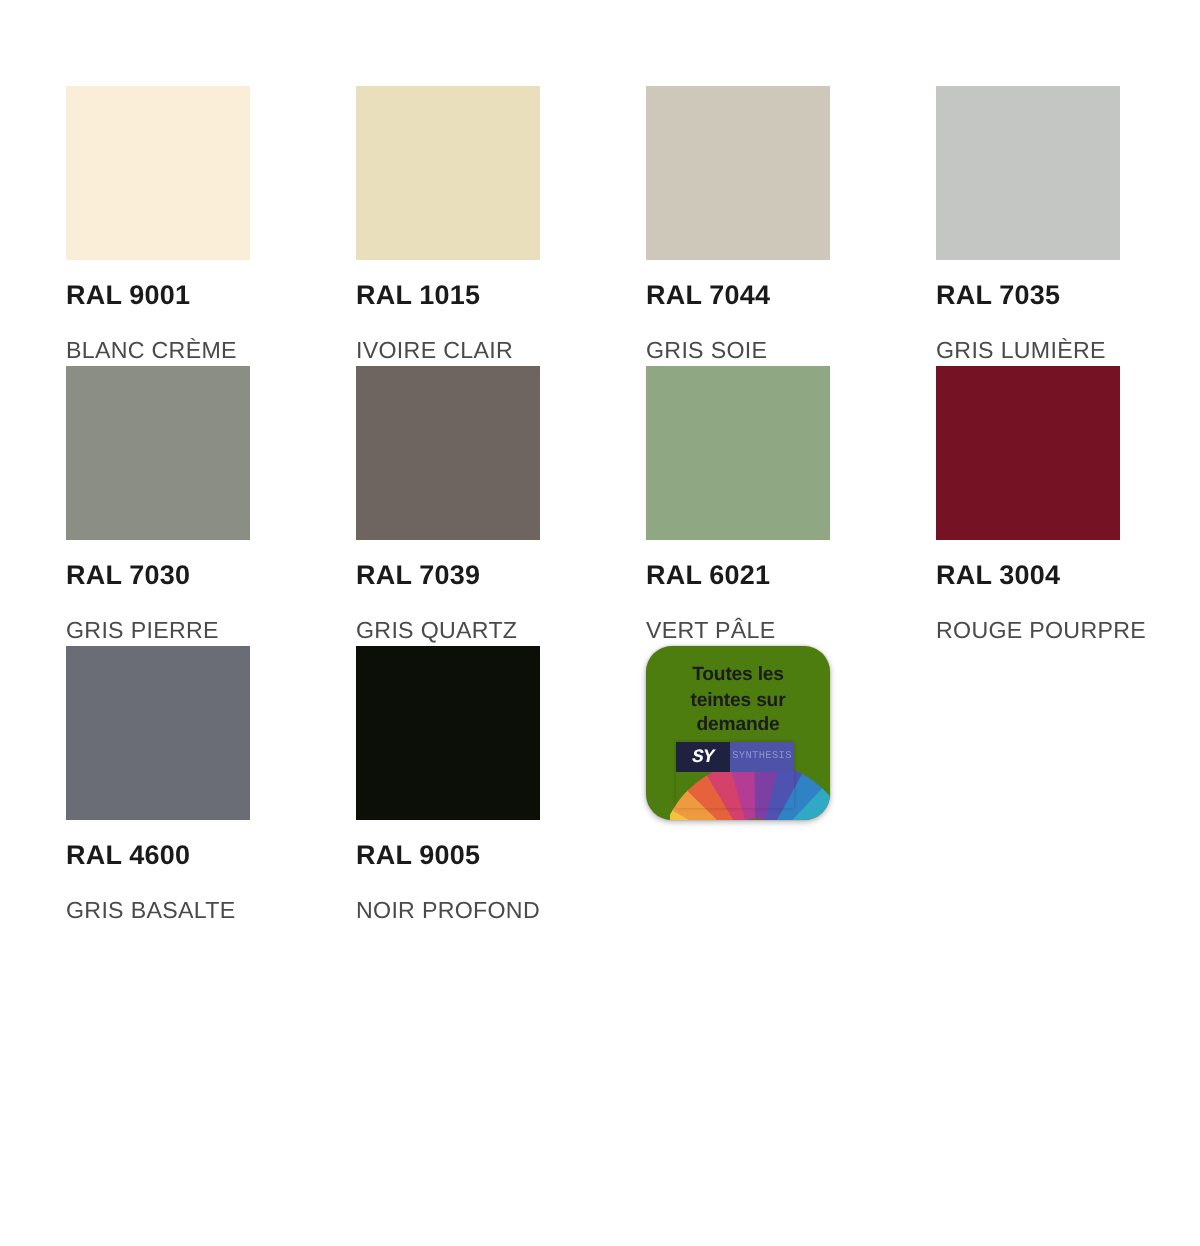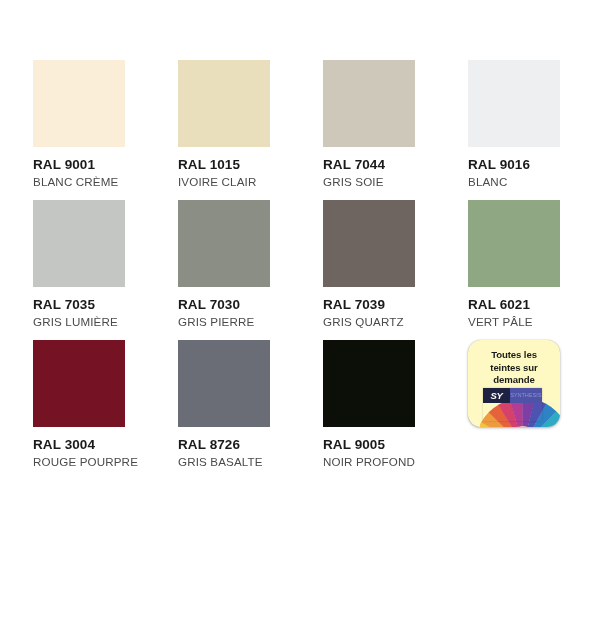--- a/index.html
+++ b/index.html
@@ -14,21 +14,21 @@
     font-family: "Liberation Sans", sans-serif;
     -webkit-font-smoothing: antialiased;
     overflow: hidden;
   }
 
   #color-chart {
     position: relative;
     width: 600px;
     height: 623px;
     box-sizing: border-box;
-    padding: 60px 0 0 33px;
+    padding: 43px 0 0 33px;
   }
 
   .swatch-grid {
     display: grid;
     grid-template-columns: repeat(4, 92px);
     grid-template-rows: repeat(4, 140px);
     column-gap: 53px;
     row-gap: 0;
   }
 
@@ -49,36 +49,36 @@
     margin-top: 11px;
     font-size: 13.5px;
     font-weight: bold;
     color: #1a1a1a;
     letter-spacing: 0.1px;
     line-height: 14px;
     white-space: nowrap;
   }
 
   .swatch-name {
-    margin-top: 3px;
+    margin-top: 14px;
     font-size: 11.6px;
     font-weight: normal;
     color: #4a4a4a;
     letter-spacing: 0.15px;
     line-height: 13px;
     white-space: nowrap;
   }
 
   
   .promo-tile {
     position: relative;
     width: 92px;
     height: 87px;
     border-radius: 13px;
-    background: #fef9c3;
+    background: #4d7c0f;
     box-shadow: 0 1px 3px rgba(0,0,0,0.30), 0 0 1px rgba(0,0,0,0.25);
     overflow: hidden;
   }
   .promo-text {
     position: absolute;
     top: 9px;
     left: 0;
     right: 0;
     z-index: 3;
     text-align: center;
@@ -97,20 +97,21 @@
     z-index: 1;
   }
   .promo-logo {
     position: absolute;
     left: 15px;
     bottom: 6px;
     z-index: 4;
     display: flex;
     height: 33px;
     box-shadow: 0 0 2px rgba(0,0,0,0.2);
+    font-family: Liberation Mono, monospace;
   }
   .promo-logo-mark {
     width: 27px;
     height: 15px;
     background: #1f2140;
     color: #ffffff;
     font-size: 9.5px;
     font-weight: bold;
     font-style: italic;
     line-height: 15px;
@@ -145,25 +146,20 @@
       <div class="swatch-code">RAL 1015</div>
       <div class="swatch-name">IVOIRE CLAIR</div>
     </div>
     <div class="swatch-cell">
       <span class="swatch-chip" style="background-color:#CDC8B9;"></span>
       <div class="swatch-code">RAL 7044</div>
       <div class="swatch-name">GRIS SOIE</div>
     </div>
 
     <div class="swatch-cell">
-      <span class="swatch-chip" style="background-color:#EDEFF0;"></span>
-      <div class="swatch-code">RAL 9016</div>
-      <div class="swatch-name">BLANC</div>
-    </div>
-    <div class="swatch-cell">
       <span class="swatch-chip" style="background-color:#C3C6C3;"></span>
       <div class="swatch-code">RAL 7035</div>
       <div class="swatch-name">GRIS LUMIÈRE</div>
     </div>
     <div class="swatch-cell">
       <span class="swatch-chip" style="background-color:#8B8E85;"></span>
       <div class="swatch-code">RAL 7030</div>
       <div class="swatch-name">GRIS PIERRE</div>
     </div>
     <div class="swatch-cell">
@@ -178,21 +174,21 @@
       <div class="swatch-name">VERT PÂLE</div>
     </div>
     <div class="swatch-cell">
       <span class="swatch-chip" style="background-color:#751325;"></span>
       <div class="swatch-code">RAL 3004</div>
       <div class="swatch-name">ROUGE POURPRE</div>
     </div>
 
     <div class="swatch-cell">
       <span class="swatch-chip" style="background-color:#6B6D76;"></span>
-      <div class="swatch-code">RAL 8726</div>
+      <div class="swatch-code">RAL 4600</div>
       <div class="swatch-name">GRIS BASALTE</div>
     </div>
     <div class="swatch-cell">
       <span class="swatch-chip" style="background-color:#0C0F08;"></span>
       <div class="swatch-code">RAL 9005</div>
       <div class="swatch-name">NOIR PROFOND</div>
     </div>
 
     <div class="swatch-cell">
       <div class="promo-tile">

